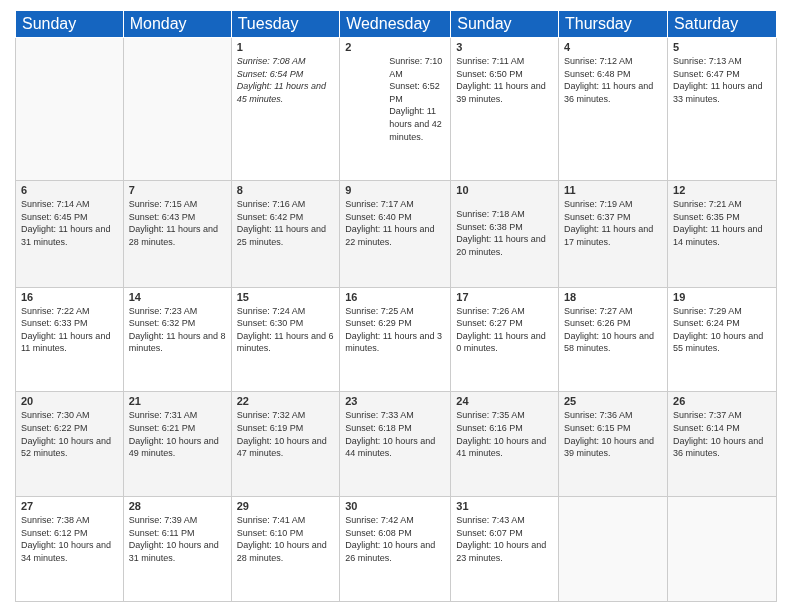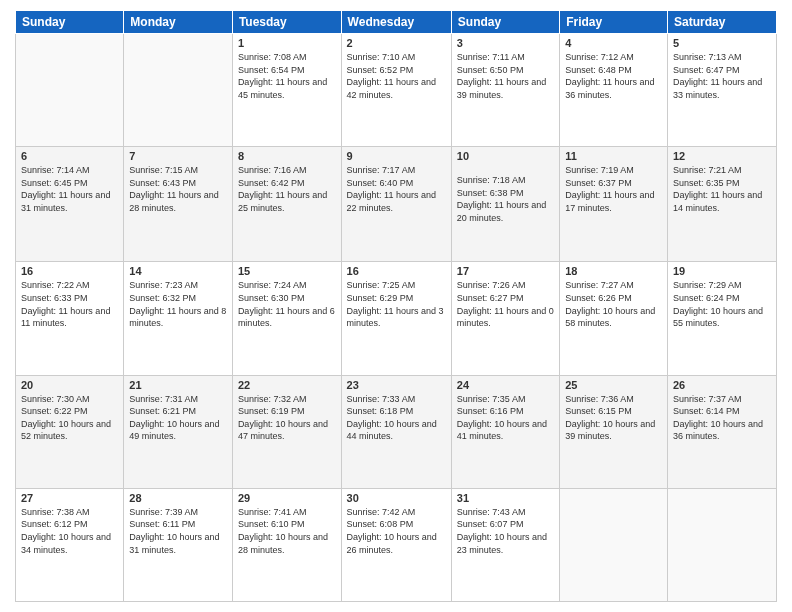--- a/index.html
+++ b/index.html
@@ -42,22 +42,22 @@
       color: #555;
     }
     .calendar {
       width: 100%;
       border-collapse: collapse;
       flex: 1;
     }
     .calendar thead tr th {
       background: #1565c0;
       color: #fff;
-      font-size: 12px;
-      font-weight: bold;
+      font-size: 16px;
+      font-weight: normal;
       padding: 4px 6px;
       text-align: left;
       border: 1px solid #fff;
     }
     .calendar tbody tr td {
       border: 1px solid #ccc;
       vertical-align: top;
       padding: 3px 5px;
       font-size: 9.5px;
       color: #333;
@@ -91,37 +91,37 @@
 <div class="page">
 
   <table class="calendar">
     <thead>
       <tr id="weekday-header">
           <th>Sunday</th>
           <th>Monday</th>
           <th>Tuesday</th>
           <th>Wednesday</th>
           <th>Sunday</th>
-          <th>Friday</th>
+          <th>Thursday</th>
           <th>Saturday</th>
         </tr>
     </thead>
     <tbody id="calendar-body">
         <tr>
           <td class="empty"></td>
           <td class="empty"></td>
           <td>
             <span class="day-num">1</span>
-            <div class="day-info" style="white-space: pre-line;">Sunrise: 7:08 AM
+            <div class="day-info" style="white-space: pre-line; font-style: italic;">Sunrise: 7:08 AM
 Sunset: 6:54 PM
 Daylight: 11 hours and 45 minutes.</div>
           </td>
           <td>
             <span class="day-num">2</span>
-            <div class="day-info" style="white-space: pre-line;">Sunrise: 7:10 AM
+            <div class="day-info" style="white-space: pre-line; margin-left: 44px;">Sunrise: 7:10 AM
 Sunset: 6:52 PM
 Daylight: 11 hours and 42 minutes.</div>
           </td>
           <td>
             <span class="day-num">3</span>
             <div class="day-info" style="white-space: pre-line;">Sunrise: 7:11 AM
 Sunset: 6:50 PM
 Daylight: 11 hours and 39 minutes.</div>
           </td>
           <td>

